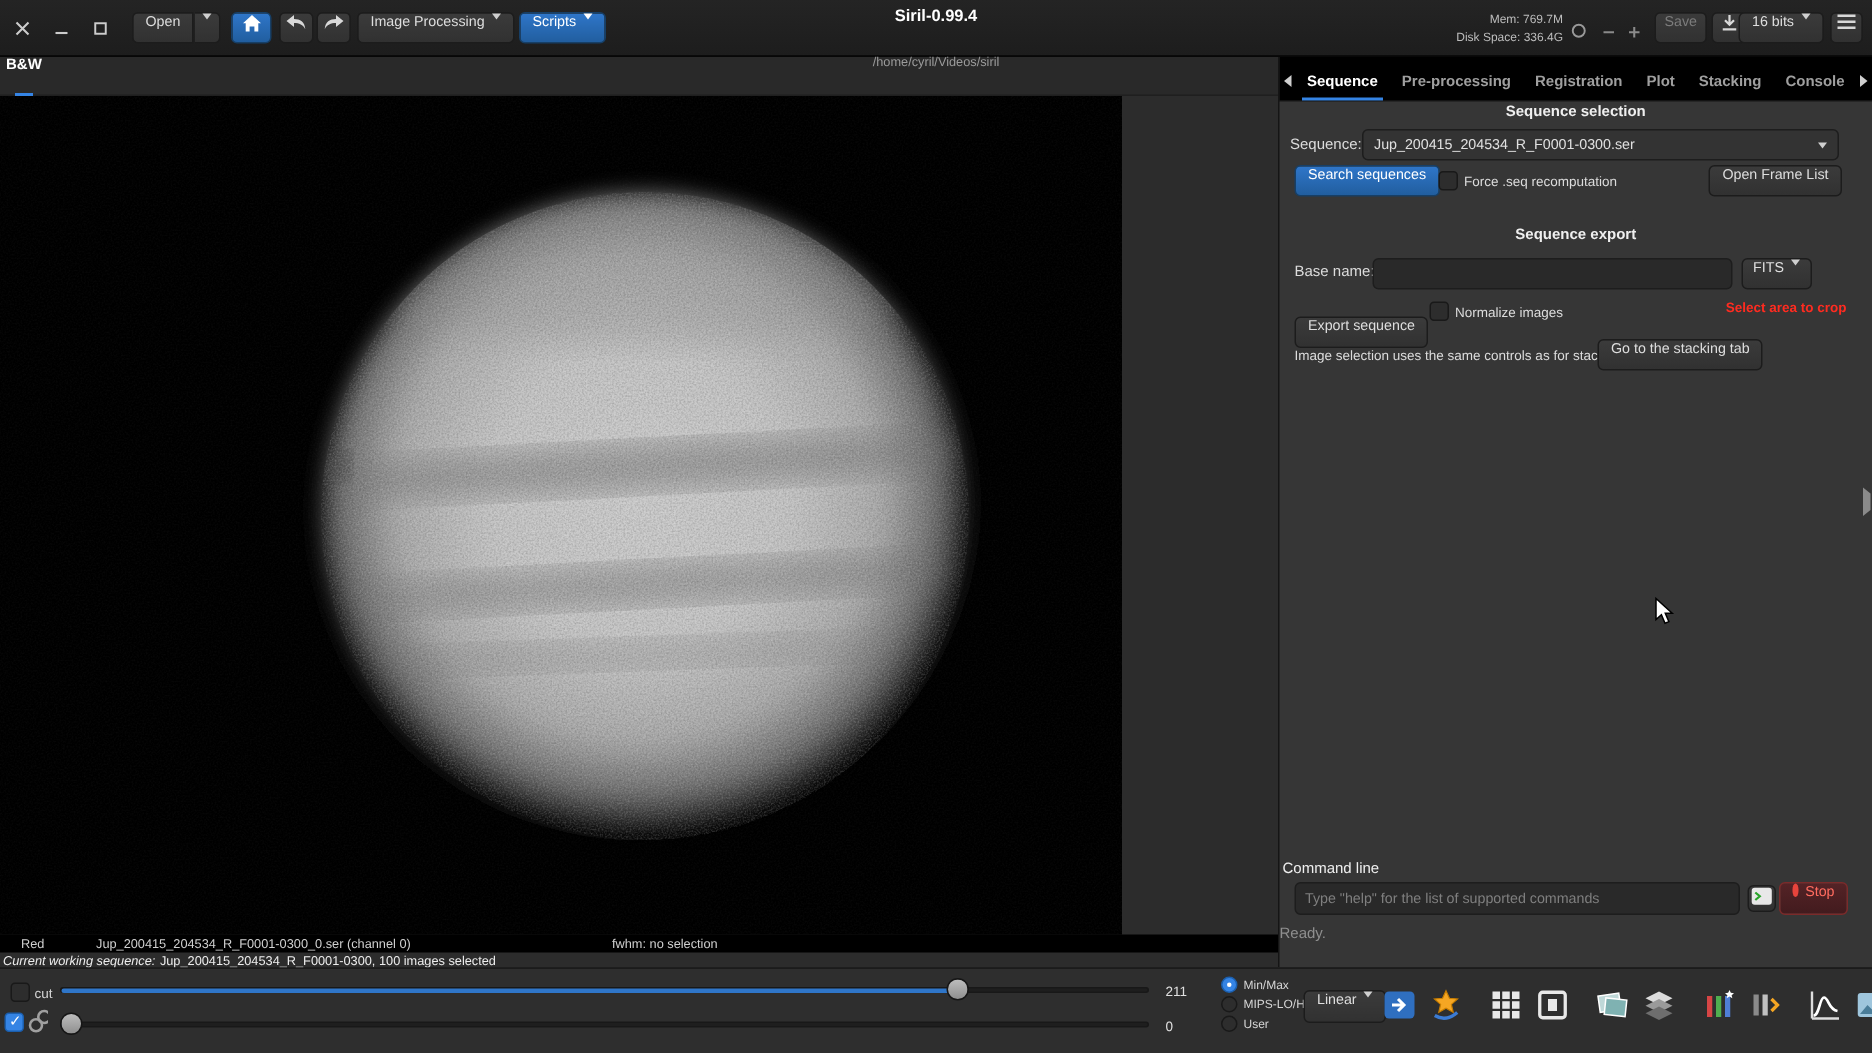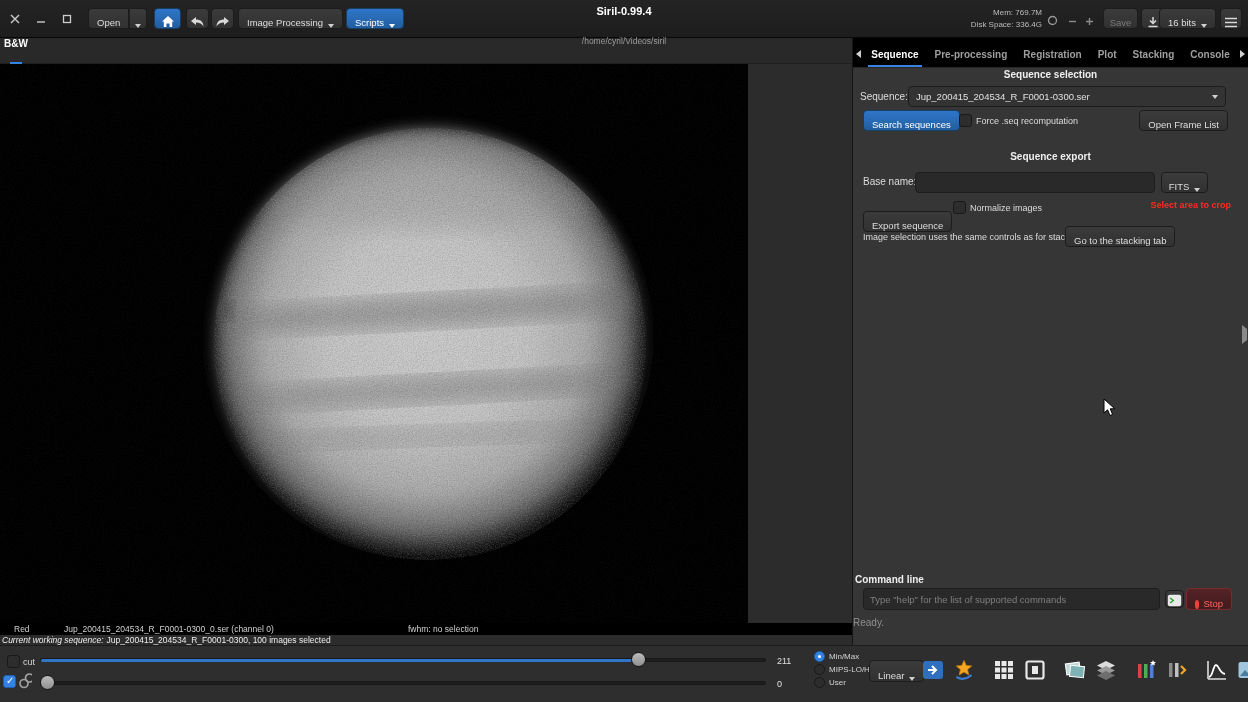--- a/index.html
+++ b/index.html
@@ -2,21 +2,21 @@
 <html><head>
 <meta charset="utf-8">
 <style>
 *{margin:0;padding:0;box-sizing:border-box}
 html,body{width:1248px;height:702px}
 body{background:#000;font-family:"Liberation Sans",sans-serif;color:#e3e3e3;position:relative;overflow:hidden;font-size:10px}
 .abs{position:absolute}
 
 .topbar{position:absolute;left:0;top:0;width:1248px;height:38px;background:linear-gradient(#242424,#1d1d1d);border-bottom:1px solid #070707;z-index:10}
 .winbtn{position:absolute;top:12px;width:14px;height:14px;display:flex;align-items:center;justify-content:center;cursor:default}
-.btn{display:inline-flex;align-items:flex-end;justify-content:center;gap:5px;background:linear-gradient(#3b3b3b,#313131);border:1px solid #1c1c1c;border-radius:4px;color:#dedede;font-size:9.5px;padding:0 8px;height:21px;white-space:nowrap}
+.btn{display:inline-flex;align-items:flex-start;justify-content:center;gap:5px;background:linear-gradient(#3b3b3b,#313131);border:1px solid #1c1c1c;border-radius:4px;color:#dedede;font-size:9.5px;padding:0 8px;height:21px;white-space:nowrap}
 .btn.blue{background:linear-gradient(#2f76c9,#215e9f);border-color:#173f66;color:#fff}
 .btn.dim{color:#7c7c7c}
 .btn.stop{background:linear-gradient(#542326,#421b1e);border-color:#7c2a2a;color:#ff6b5f;gap:4px}
 .caret{width:0;height:0;border-left:3.5px solid transparent;border-right:3.5px solid transparent;border-top:4px solid #cfcfcf}
 .blue .caret{border-top-color:#fff}
 .titlebox{position:absolute;left:420px;right:420px;top:5px;text-align:center;pointer-events:none}
 .title{font-size:11px;font-weight:700;color:#fff}
 .subtitle{font-size:8.5px;color:#9b9b9b;margin-top:19px}
 .memtext{position:absolute;right:206px;top:7px;text-align:right;font-size:8px;color:#bdbdbd;line-height:12px}
 
@@ -43,21 +43,21 @@
 .entry::placeholder{color:#7f7f7f}
 .combo{position:absolute;background:#333;border:1px solid #1d1d1d;border-radius:4px;display:flex;align-items:center;padding:0 7px;gap:6px;height:21px}
 .combo .ctext{flex:1;font-size:9.5px;color:#e0e0e0;white-space:nowrap;overflow:hidden}
 .check{position:absolute;width:13px;height:13px;background:#2d2d2d;border:1px solid #191919;border-radius:3px}
 .check.on{background:#3584e4;border-color:#1b5fae}
 .check.on::after{content:"✓";position:absolute;left:2px;top:-1px;color:#fff;font-size:10px}
 .radio{position:absolute;width:11px;height:11px;border-radius:50%;background:#2d2d2d;border:1px solid #191919}
 .radio.on{background:#3584e4;border-color:#1b5fae}
 .radio.on::after{content:"";position:absolute;left:3px;top:3px;width:3px;height:3px;background:#fff;border-radius:50%}
 .redhint{position:absolute;font-size:9px;font-weight:700;color:#ff2b20;white-space:nowrap}
-.cmdtitle{position:absolute;font-size:10px;font-weight:700;color:#efefef}
+.cmdtitle{position:absolute;font-size:10px;font-weight:400;color:#efefef}
 .ready{position:absolute;left:0;width:100%;font-size:10px;color:#8f8f8f}
 .stopcirc{display:inline-block;width:9px;height:9px;border:2px solid #e8443c;border-radius:50%}
 .resize-arrow{position:absolute;right:1px;top:291px}
 
 .bottombar{position:absolute;left:0;top:645px;width:1248px;height:66px;background:#2e2e2e;border-top:1px solid #1b1b1b}
 .slider{position:absolute;height:16px}
 .slider .track{position:absolute;left:0;right:0;top:6px;height:4px;background:#1e1e1e;border-radius:2px;border:1px solid #181818}
 .slider .fill{position:absolute;left:1px;top:7px;height:3px;background:#2f76c9;border-radius:2px}
 .slider .thumb{position:absolute;top:0;width:15px;height:15px;border-radius:50%;background:linear-gradient(#bdbdbd,#8f8f8f);border:1px solid #161616}
 .sval{position:absolute;font-size:9px;color:#e0e0e0}

